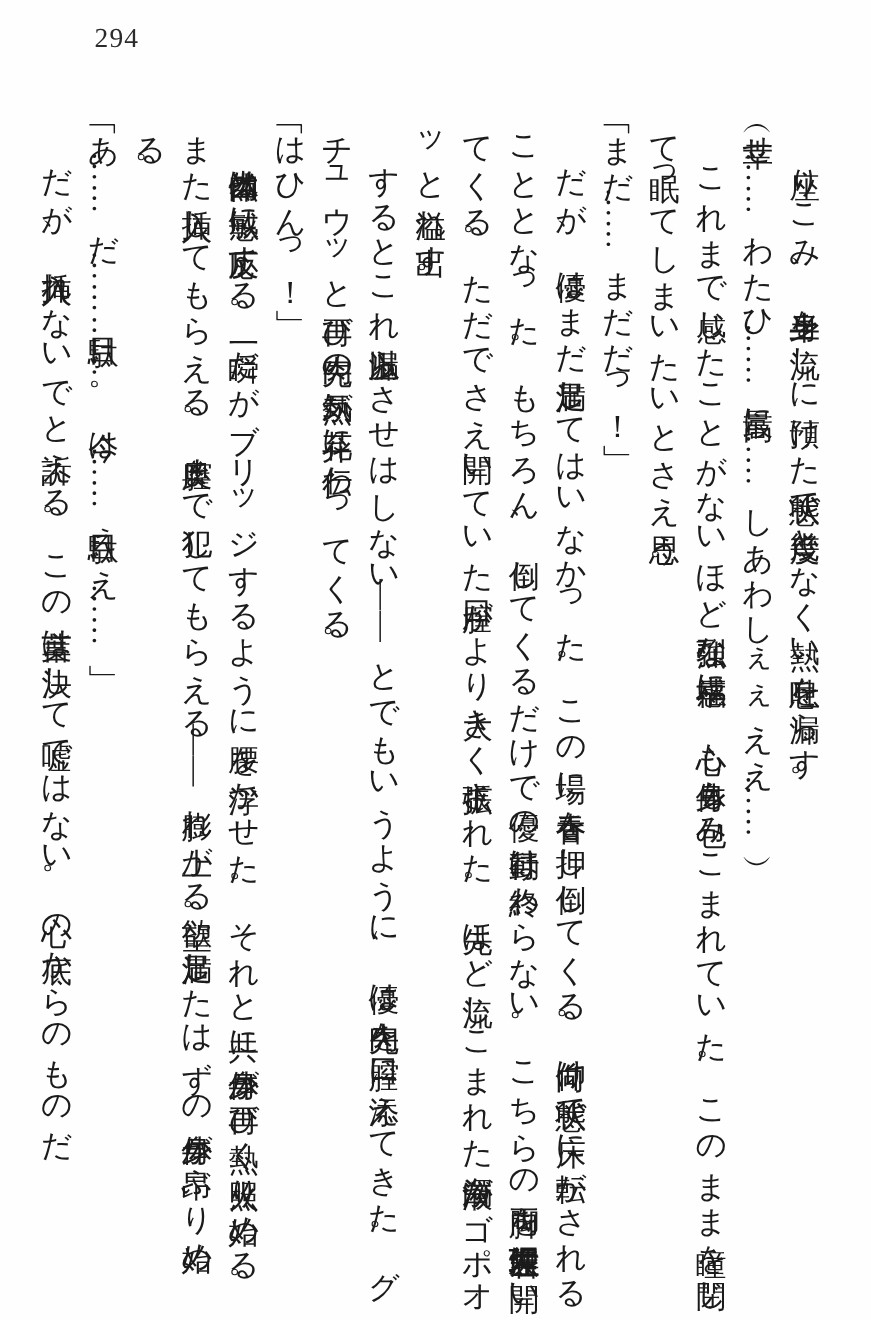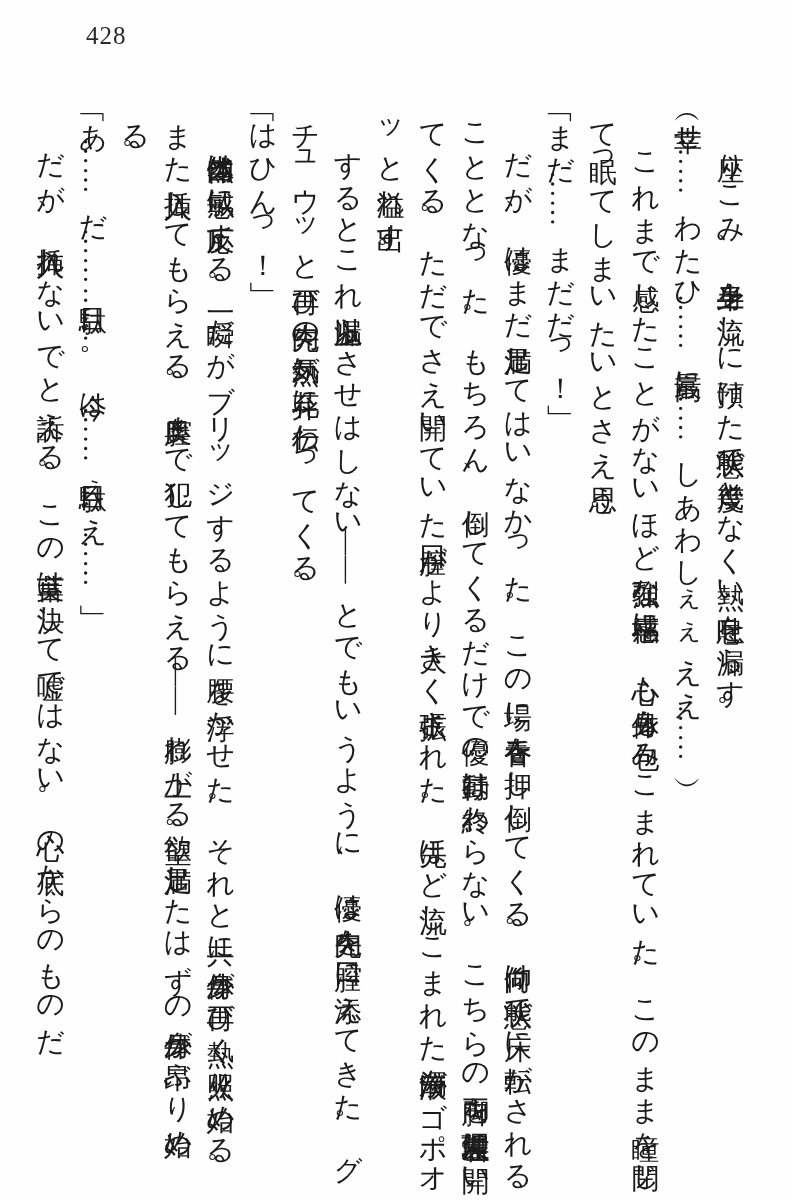--- a/index.html
+++ b/index.html
@@ -46,21 +46,21 @@
   .text-block p {
     margin: 0;
     padding: 0;
   }
 </style>
 </head>
 <body>
 
 <div class="page">
 
-  <div class="page-number">428</div>
+  <div class="page-number">294</div>
 
   <div class="text-block">
     <p>　座りこみ、上半身を流しに預けた状態で幾度となく熱い吐息を漏らす。</p>
     <p>（幸せ……わたひ……最高に……しあわしぇぇええ……）</p>
     <p>　これまで感じたことがないほど強烈な幸福感に、心も身体も包みこまれていた。このまま瞳を閉じて眠ってしまいたいとさえ思う。</p>
     <p>「まだ……まだだっ！」</p>
     <p>　だが、優はまだ満足してはいなかった。この場に春香を押し倒してくる。仰向け状態で床に転がされることとなった。もちろん、倒してくるだけで優の行動は終わらない。こちらの両脚を無理矢理左右に開いてくる。ただでさえ開いていた膣口がより大きく拡張された。先ほど流しこまれた白濁液がゴポオッと溢れ出す。</p>
     <p>　するとこれ以上漏らさせはしない――とでもいうように、優は肉先を膣口に添えてきた。グチュウッと再び肉先の熱気が花弁に伝わってくる。</p>
     <p>「はひんっ！」</p>
     <p>　当然肉体は敏感に反応する。一瞬だがブリッジするように腰を浮かせた。それと共に身体が再び熱く火照り始める。また挿入してもらえる。膣奥まで犯してもらえる――膨れ上がる欲望。満足したはずの身体が昂ぶり始める。</p>

